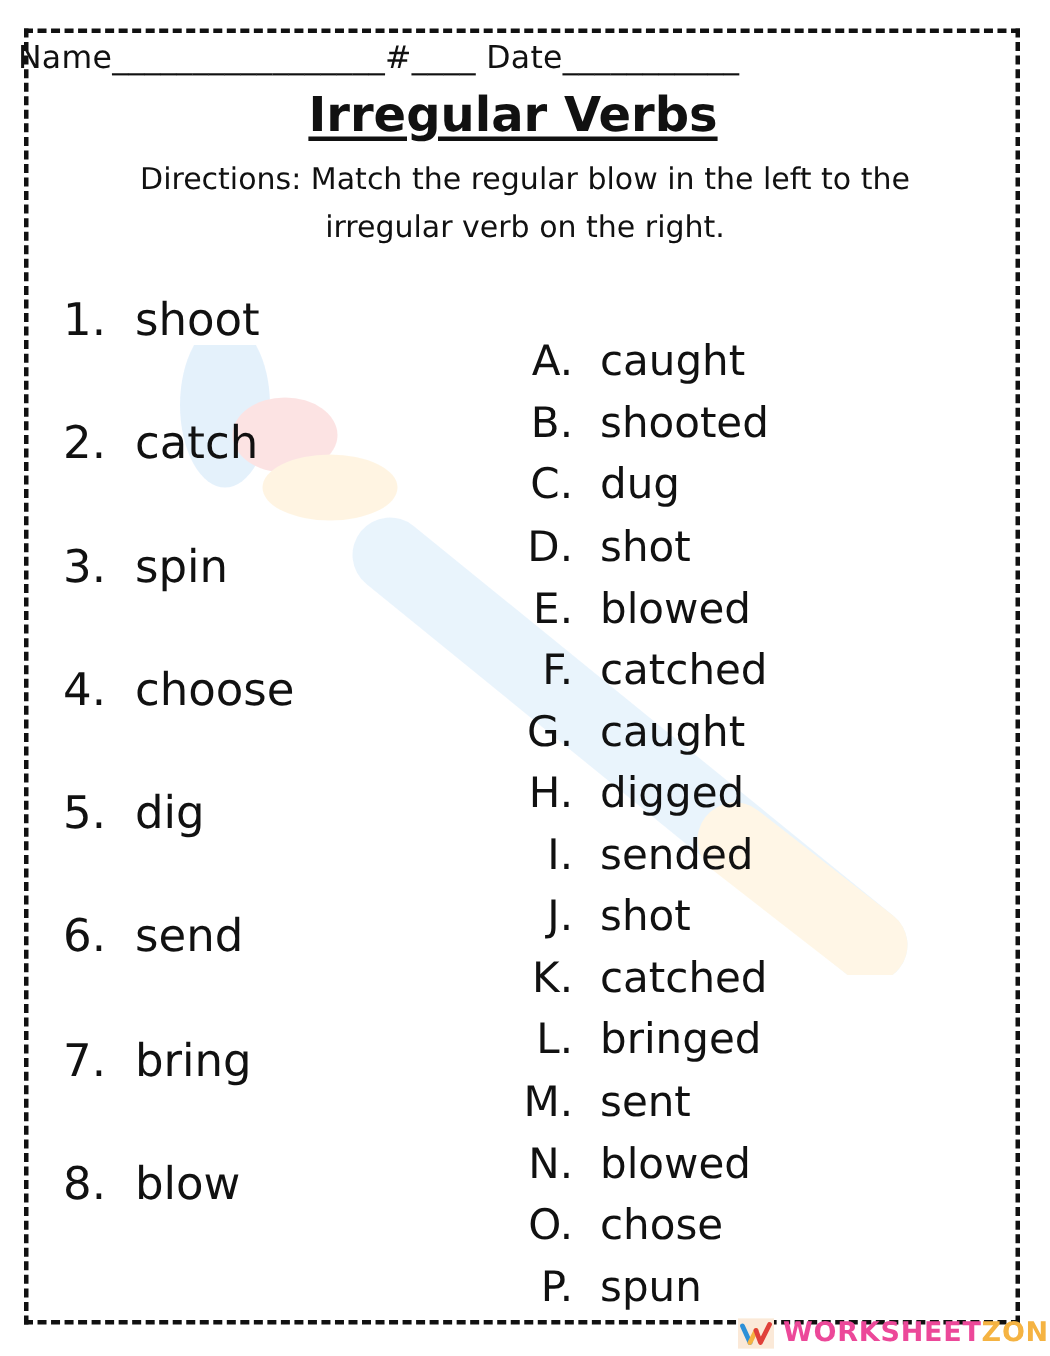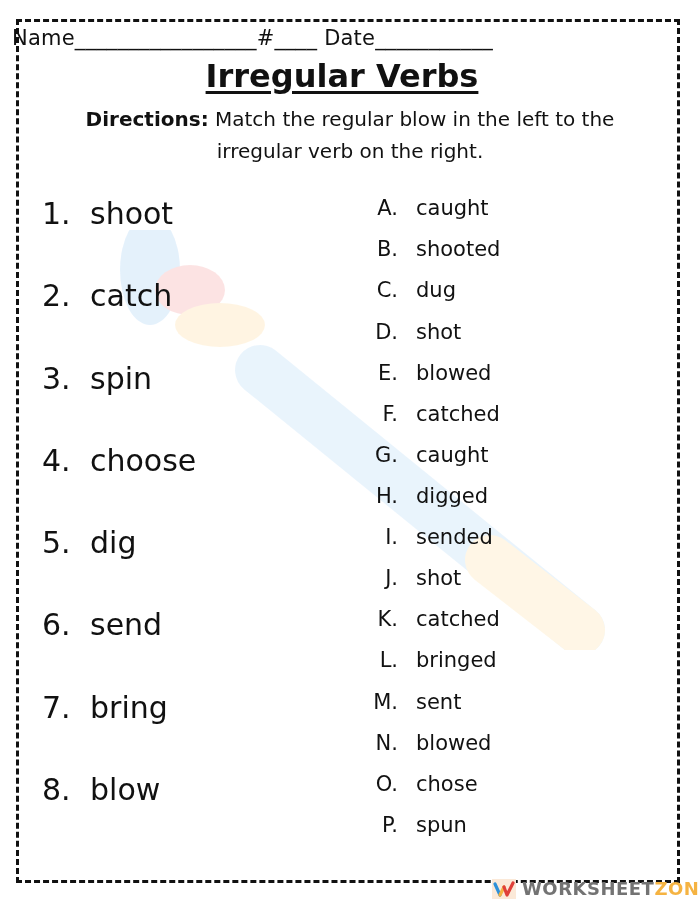--- a/index.html
+++ b/index.html
@@ -19,37 +19,37 @@
     position:absolute; left:12px; top:26px; font-size:21px; letter-spacing:0.2px; white-space:nowrap;
   }
   .title {
     position:absolute; left:0; width:684px; top:57px; text-align:center;
     font-size:32px; font-weight:bold; text-decoration:underline; text-underline-offset:4px;
   }
   .directions {
     position:absolute; left:60px; width:580px; top:103px; text-align:center;
     font-size:20px; line-height:32px;
   }
-  .directions b { font-weight:bold; }
+  .directions b { font-weight:normal; }
   .left-item {
     position:absolute; left:42px; font-size:30px; white-space:nowrap;
   }
   .left-item .num { display:inline-block; width:48px; text-align:left; }
   .right-item {
-    position:absolute; left:346px; font-size:21px; white-space:nowrap;
+    position:absolute; left:330px; font-size:28px; white-space:nowrap;margin-top:28px;
   }
   .right-item .letter { display:inline-block; width:52px; text-align:right; margin-right:18px; }
   .logo {
     position:absolute; left:492px; top:878px; display:flex; align-items:center; gap:6px;
     font-size:18px; font-weight:bold; letter-spacing:0.5px;
   }
   .logo .w {
     display:inline-block; width:24px; height:20px; background:#fbe9d8;
   }
-  .logo .w1 { color:#737373; }
+  .logo .w1 { color:#ec4899; }
   .logo .w2 { color:#f5b342; }
 </style>
 </head>
 <body>
 
 <div class="frame"></div>
 
 <svg class="watermark" viewBox="0 0 520 420">
   <ellipse cx="40" cy="40" rx="30" ry="55" fill="#6fb4ee"></ellipse>
   <ellipse cx="80" cy="60" rx="35" ry="25" fill="#f06b6b"></ellipse>

